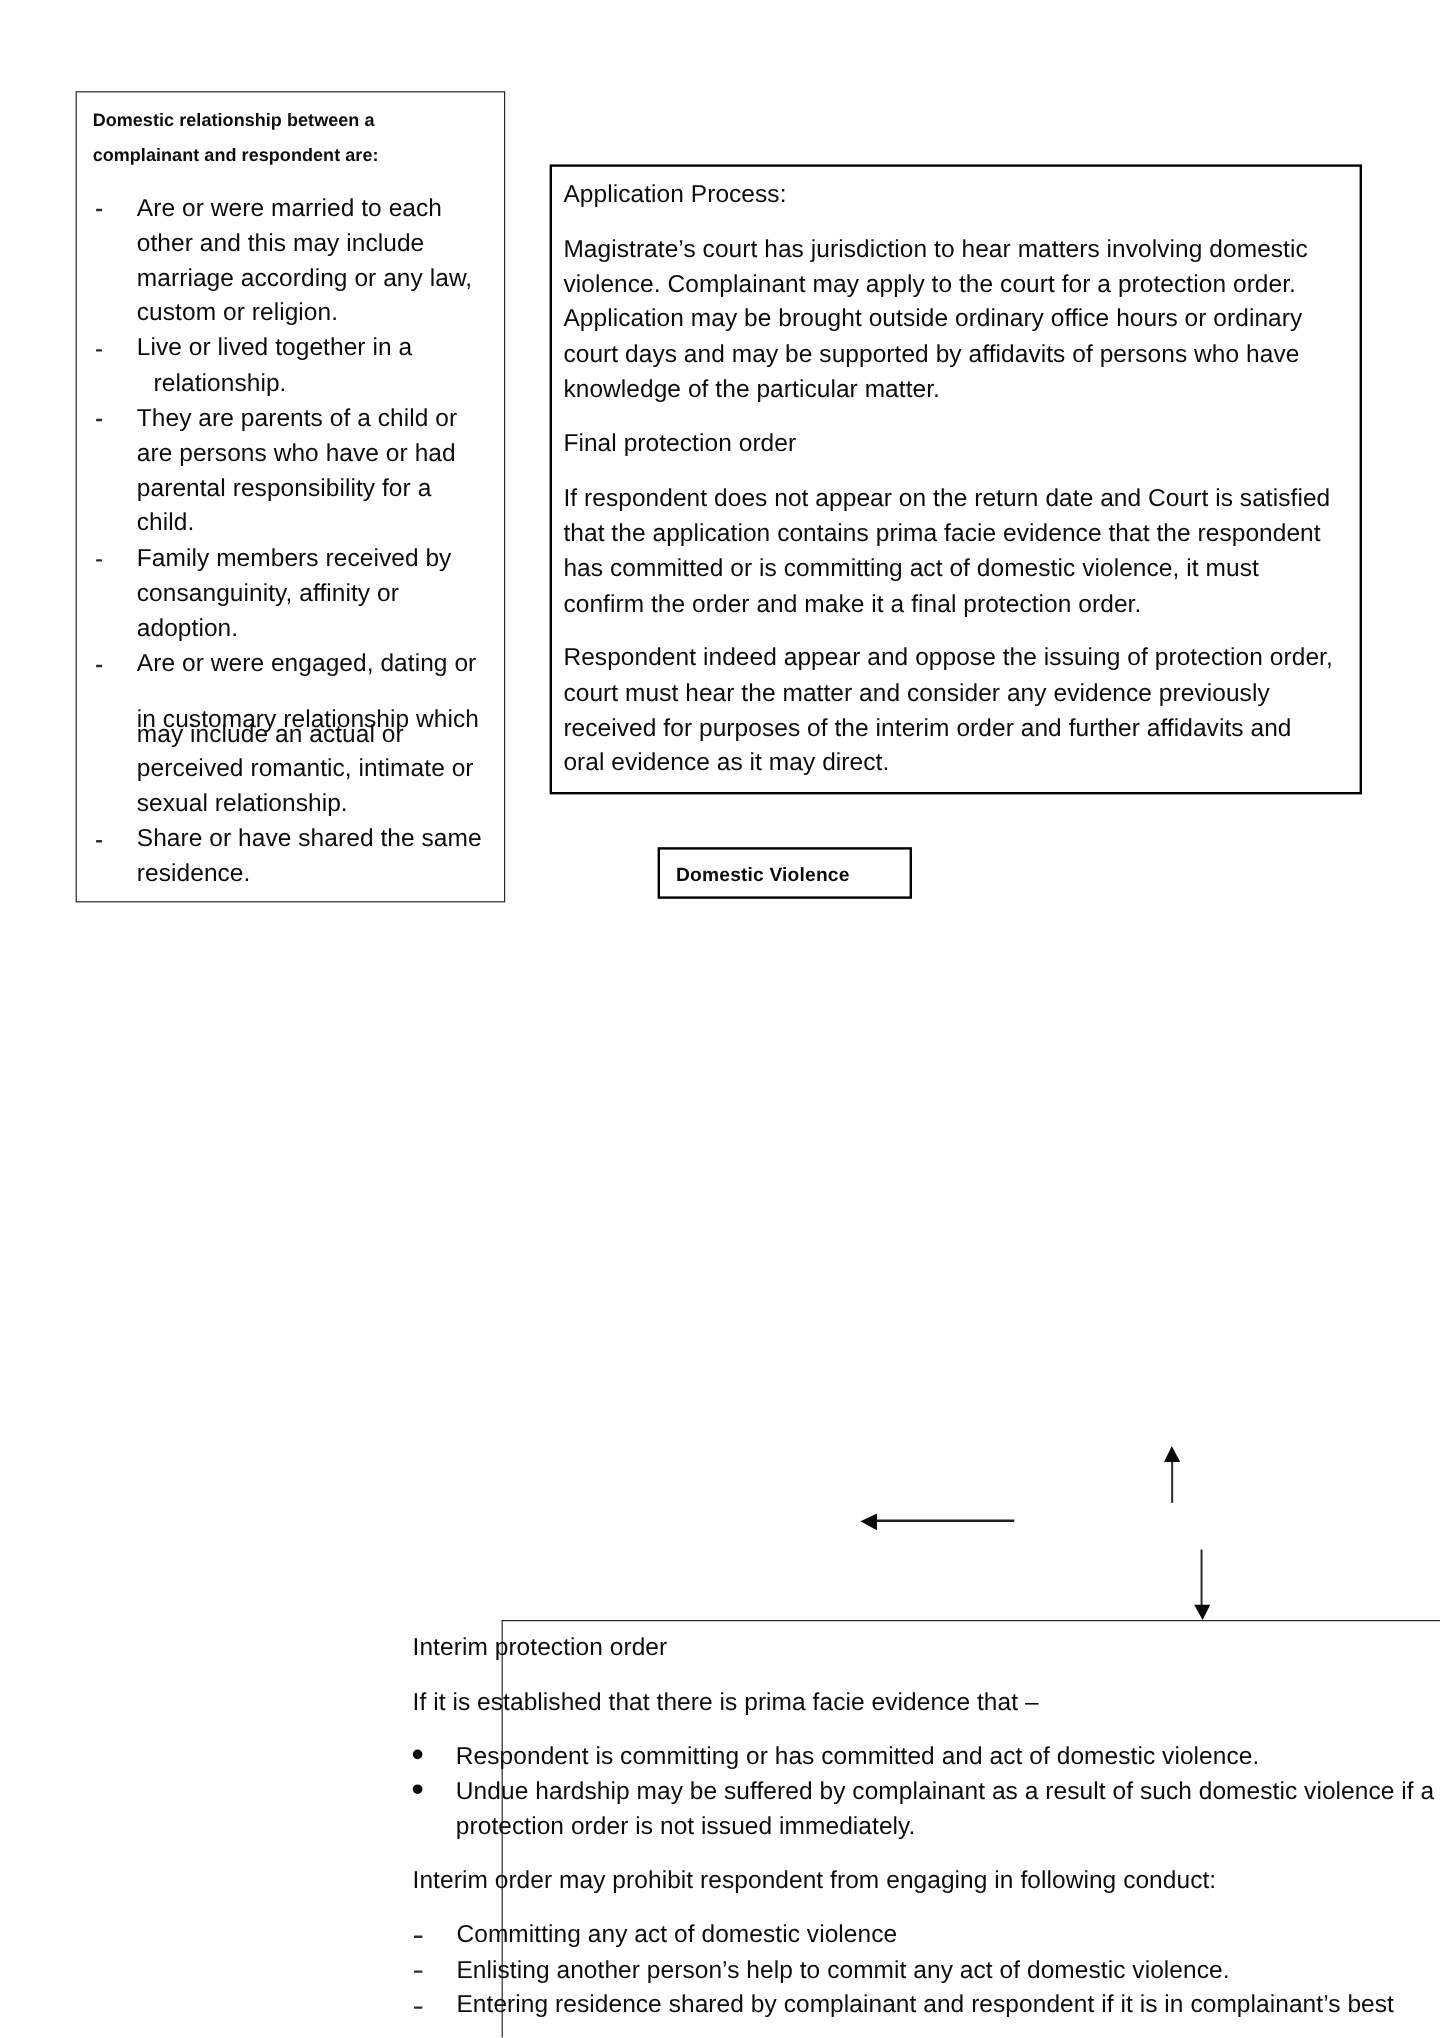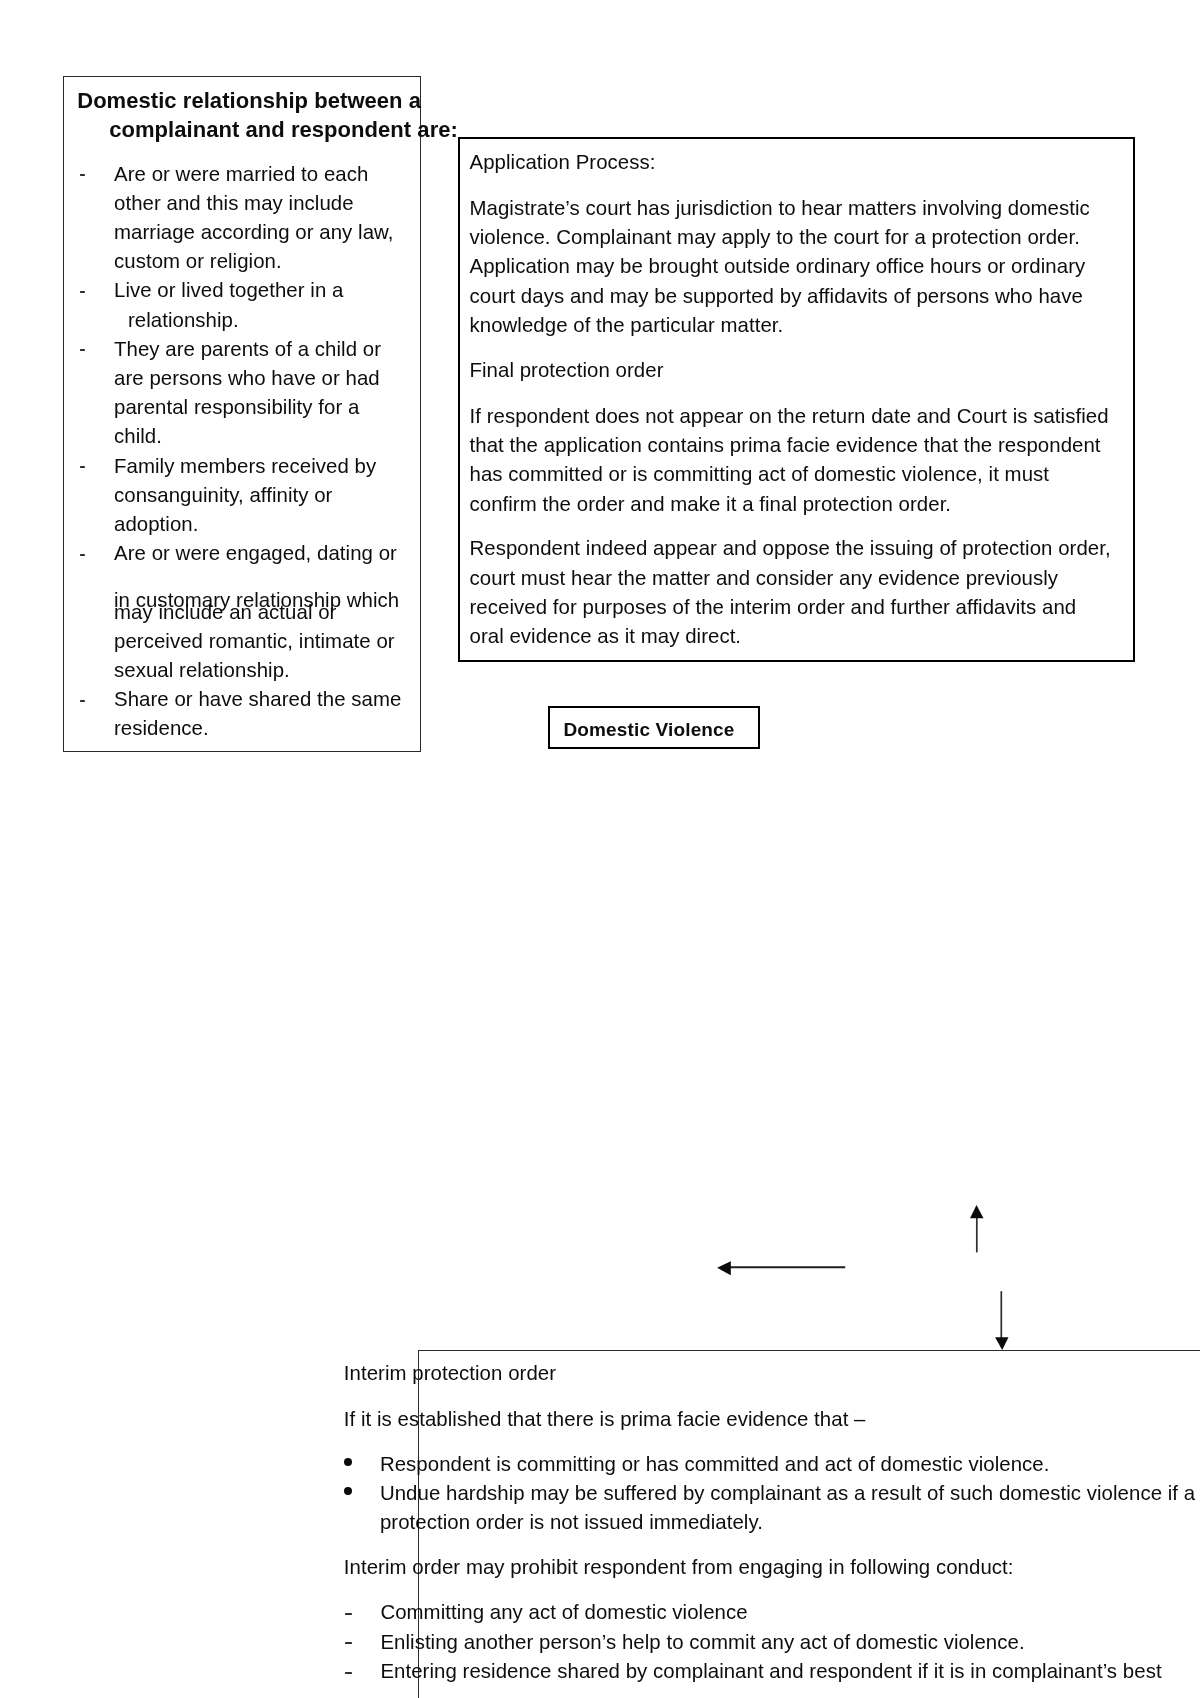--- a/index.html
+++ b/index.html
@@ -1,31 +1,31 @@
 <!DOCTYPE html>
 <html><head>
 <meta charset="utf-8">
 <style>
   html,body{margin:0;padding:0;}
   body{width:1200px;height:1698px;background:#ffffff;position:relative;overflow:hidden;
        font-family:"Liberation Sans",sans-serif;color:#000000;}
   .frame{position:absolute;box-sizing:border-box;background:transparent;}
   .tline{position:absolute;white-space:pre;font-size:20.4px;line-height:20px;color:#0d0d0d;letter-spacing:0.06px;}
-  .tline.b{font-weight:bold;font-size:22px;letter-spacing:0.05px;}
+  .tline.b{font-weight:bold;font-size:15px;letter-spacing:0.05px;}
   .dashmark{position:absolute;background:#2f2f2f;border-radius:0.4px;}
   .dotmark{position:absolute;background:#0a0a0a;border-radius:50%;}
   svg{position:absolute;overflow:visible;}
 </style>
 </head>
 <body>
 
 <div class="frame" style="left:63px;top:76px;width:358px;height:676px;border:1.5px solid #2b2b2b;"></div>
 <div id="left-heading">
     <div class="tline b" style="left: 77.2px; top: 90.5px;">Domestic relationship between a</div>
-    <div class="tline b" style="left: 77.2px; top: 119.7px; margin-left: 32px;">complainant and respondent are:</div>
+    <div class="tline b" style="left: 77.2px; top: 119.7px;">complainant and respondent are:</div>
   </div>
 <div id="left-list">
     <div class="dashmark" style="left: 79.8px; top: 174.2px; width: 5.6px; height: 1.8px;"></div>
     <div class="tline" style="left: 114px; top: 163.5px;">Are or were married to each</div>
     <div class="tline" style="left: 114px; top: 192.7px;">other and this may include</div>
     <div class="tline" style="left: 114px; top: 221.9px;">marriage according or any law,</div>
     <div class="tline" style="left: 114px; top: 251.1px; text-align: center;">custom or religion.</div>
     <div class="dashmark" style="left: 79.8px; top: 291px; width: 5.6px; height: 1.8px;"></div>
     <div class="tline" style="left: 114px; top: 280.3px;">Live or lived together in a</div>
     <div class="tline" style="left: 128px; top: 309.5px;">relationship.</div>
@@ -63,21 +63,21 @@
     <div class="tline" style="left: 469.5px; top: 464.4px;">has committed or is committing act of domestic violence, it must</div>
     <div class="tline" style="left: 469.5px; top: 493.6px;">confirm the order and make it a final protection order.</div>
     <div class="tline" style="left: 469.5px; top: 538.4px;">Respondent indeed appear and oppose the issuing of protection order,</div>
     <div class="tline" style="left: 469.5px; top: 567.6px;">court must hear the matter and consider any evidence previously</div>
     <div class="tline" style="left: 469.5px; top: 596.8px;">received for purposes of the interim order and further affidavits and</div>
     <div class="tline" style="left: 469.5px; top: 626px;">oral evidence as it may direct.</div>
   </div>
 
 <div class="frame" style="left:548px;top:706px;width:212px;height:43px;border:2.6px solid #000;"></div>
 <div id="dv-label">
-    <div class="tline b" style="left: 563.4px; top: 720.1px; font-size: 19px; letter-spacing: 0.15px;">Domestic Violence</div>
+    <div class="tline b" style="left: 563.4px; top: 720.1px; font-size: 16px; letter-spacing: 0.15px;">Domestic Violence</div>
   </div>
 
 <svg style="left:0;top:0;width:1200px;height:1698px;" viewBox="0 0 1200 1698">
   <g>
     <path d="M845.2,1267.3 L729.5,1267.3" stroke="#1f1f1f" stroke-width="1.9" fill="none"></path>
     <path d="M717.1,1267.8 L730.8,1261.3 L730.8,1275.3 Z" fill="#0a0a0a"></path>
   </g>
   <g>
     <path d="M976.8,1252.4 L976.8,1217.4" stroke="#2e2e2e" stroke-width="1.7" fill="none"></path>
     <path d="M976.5,1204.9 L983.5,1218.3 L970.0,1218.3 Z" fill="#0a0a0a"></path>

